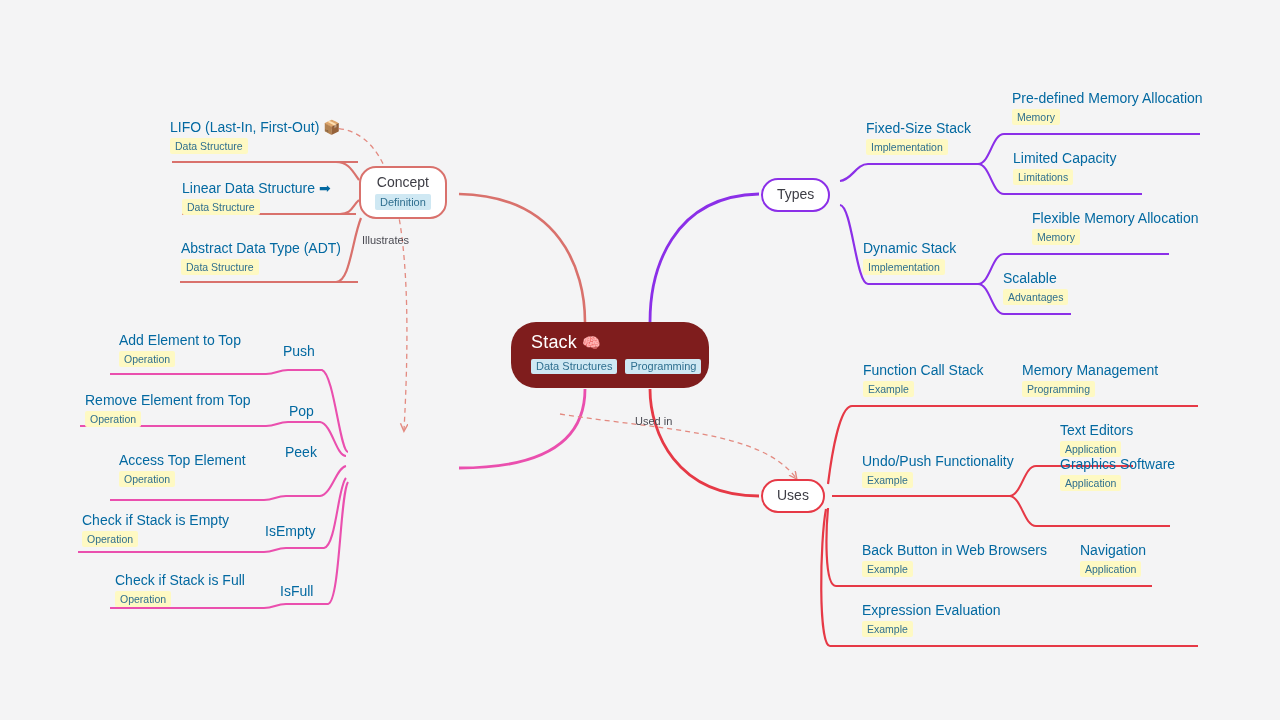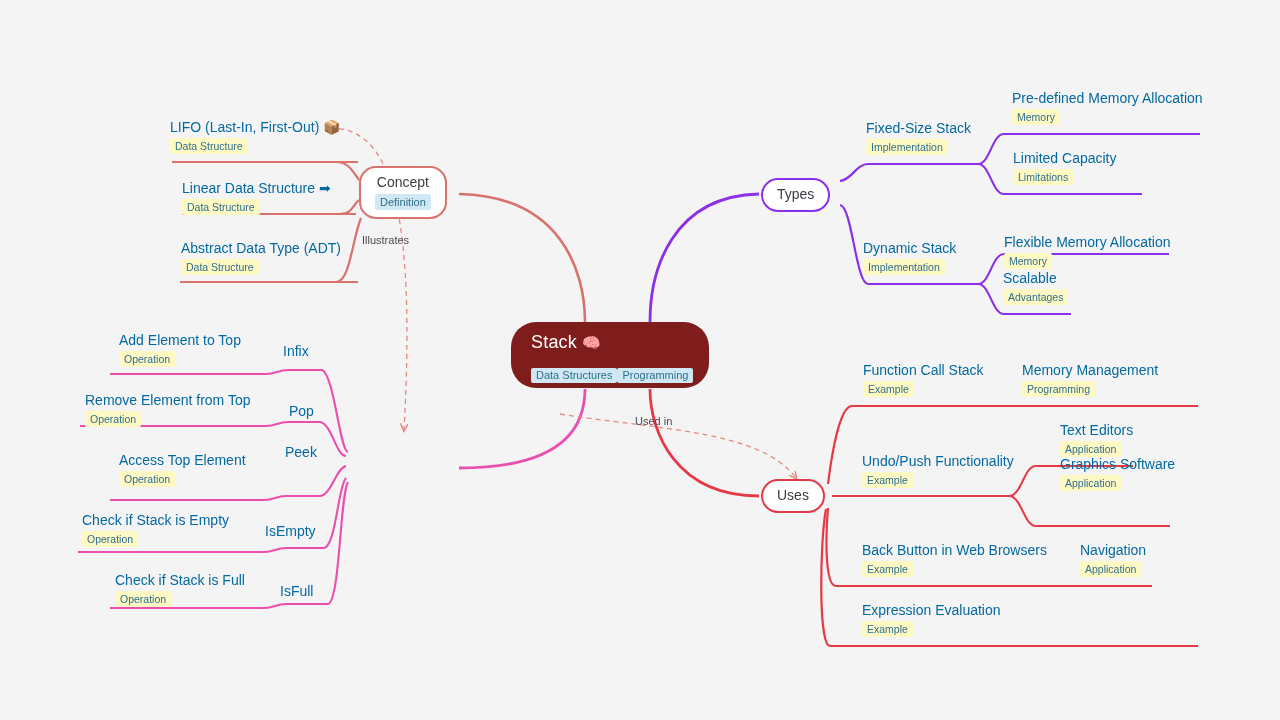--- a/index.html
+++ b/index.html
@@ -31,21 +31,21 @@
     padding: 9px 18px 0 20px;
   }
   .central-title {
     color: #ffffff;
     font-size: 18px;
     letter-spacing: .2px;
     line-height: 22px;
     white-space: nowrap;
   }
   .central-emoji { font-size: 15px; margin-left: 5px; }
-  .central-tags { margin-top: 14px; display: flex; gap: 0; }
+  .central-tags { margin-top: 5px; display: flex; gap: 8px; }
   .central-tags .tag {
     background: #cfe8f3;
     color: #2f6f8f;
     font-size: 11px;
     padding: 1px 5px 2px 5px;
     border-radius: 2px;
     white-space: nowrap;
   }
 
   
@@ -199,21 +199,21 @@
   <div class="leaf" style="left:182px; top:179px;">
     <span class="leaf-title">Linear Data Structure ➡</span>
     <span class="tag">Data Structure</span>
   </div>
   <div class="leaf" style="left:181px; top:239px;">
     <span class="leaf-title">Abstract Data Type (ADT)</span>
     <span class="tag">Data Structure</span>
   </div>
 
   <div class="leaf mid" style="left:283px; top:342px;">
-    <span class="leaf-title">Infix</span>
+    <span class="leaf-title">Push</span>
   </div>
   <div class="leaf" style="left:119px; top:331px;">
     <span class="leaf-title">Add Element to Top</span>
     <span class="tag">Operation</span>
   </div>
 
   <div class="leaf mid" style="left:289px; top:402px;">
     <span class="leaf-title">Pop</span>
   </div>
   <div class="leaf" style="left:85px; top:391px;">
@@ -255,21 +255,21 @@
   </div>
   <div class="leaf" style="left:1013px; top:149px;">
     <span class="leaf-title">Limited Capacity</span>
     <span class="tag">Limitations</span>
   </div>
 
   <div class="leaf mid" style="left:863px; top:239px;">
     <span class="leaf-title">Dynamic Stack</span>
     <span class="tag">Implementation</span>
   </div>
-  <div class="leaf" style="left:1004px; top:209px;margin-top:24px;">
+  <div class="leaf" style="left:1032px; top:209px;">
     <span class="leaf-title">Flexible Memory Allocation</span>
     <span class="tag">Memory</span>
   </div>
   <div class="leaf" style="left:1003px; top:269px;">
     <span class="leaf-title">Scalable</span>
     <span class="tag">Advantages</span>
   </div>
 
   <div class="leaf mid" style="left:863px; top:361px;">
     <span class="leaf-title">Function Call Stack</span>

